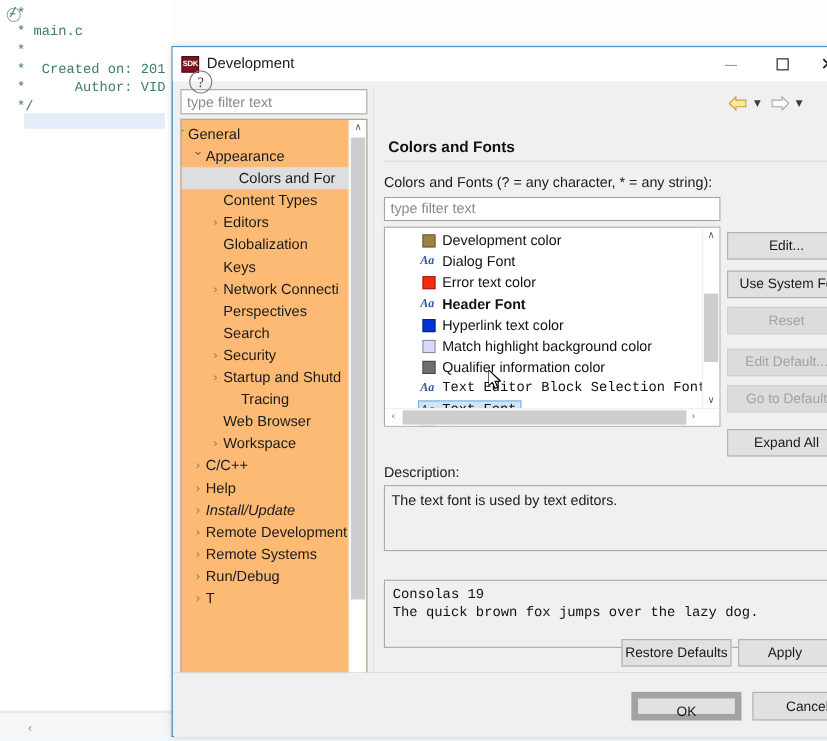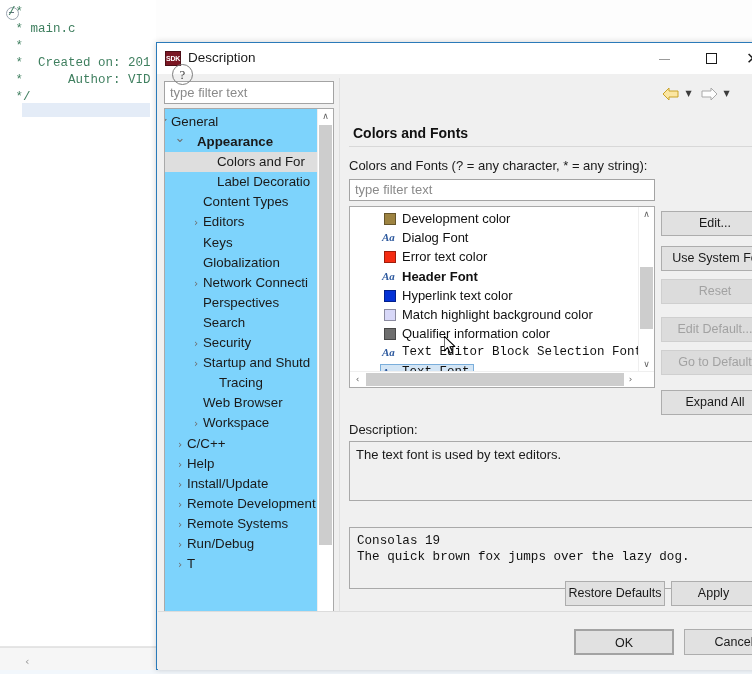--- a/index.html
+++ b/index.html
@@ -115,21 +115,21 @@
     width: 170px; height: 23px;
     background: #ffffff;
     border: 1px solid #a3a3a3;
     box-sizing: border-box;
     font-size: 13px; color: #8a8a8a;
     padding: 3px 0 0 5px;
   }
   .treepanel {
     position: absolute; left: 7px; top: 65px;
     width: 170px; height: 541px;
-    background: #7dd3fc;
+    background: #fdba74;
     border: 1px solid #a9a9a9;
     box-sizing: border-box;
     overflow: hidden;
   }
   .tree-items {
     position: absolute; left: 0; top: 3px; width: 154px;
   }
   .tree-row {
     position: relative; height: 20.1px; line-height: 20.1px;
     font-size: 13.3px; color: #1a1a1a;
@@ -322,21 +322,21 @@
   }
   .help-icon {
     position: absolute; left: 15px; top: 21px;
     width: 21px; height: 21px; border-radius: 50%;
     border: 1px solid #7d7d7d; box-sizing: border-box;
     font-size: 13px; color: #3c3c3c; text-align: center; line-height: 19px;
     font-family: "Liberation Serif", serif;
   }
   .btn-ok {
     left: 417px; top: 586px; width: 100px; height: 26px; line-height: 24px;
-    border: 2px solid #a3a3a3; background: #e1e1e1;
+    border: 6px solid #a3a3a3; background: #e1e1e1;
   }
   .btn-cancel {
     left: 527px; top: 586px; width: 100px; height: 26px; line-height: 24px;
   }
 
   
   .cursor { position: absolute; left: 444px; top: 336px; width: 14px; height: 20px; }
 </style>
 </head>
 <body>
@@ -356,21 +356,21 @@
     <div class="editor-hsep"></div>
     <div class="editor-bottombar"></div>
     <div class="editor-bottombar-chev">‹</div>
     <div class="editor-bottom-strip"></div>
   </div>
 
   <div class="dialog">
 
     <div class="titlebar">
       <div class="titlebar-icon">SDK</div>
-      <div class="titlebar-text">Description</div>
+      <div class="titlebar-text">Development</div>
       <div class="win-btn win-min">
           <span class="g"></span>
         </div>
       <div class="win-btn win-max">
           <span class="g"></span>
         </div>
       <div class="win-btn win-close">
           <span class="g">✕</span>
         </div>
     </div>
@@ -378,40 +378,37 @@
     <div class="filterbox">type filter text</div>
 
     <div class="treepanel">
       <div class="tree-items" id="tree-items">
           <div class="tree-row">
             <span class="tree-arrow" style="left: -8px; font-size: 13px; top: -4px;">⌄</span>
             <span class="tree-label" style="left: 6px;">General</span>
           </div>
           <div class="tree-row">
             <span class="tree-arrow" style="left: 8px; font-size: 13px; top: -4px;">⌄</span>
-            <span class="tree-label" style="left: 32px; font-weight: bold;">Appearance</span>
+            <span class="tree-label" style="left: 22px;">Appearance</span>
           </div>
           <div class="tree-row sel">
             <span class="tree-label" style="left: 52px;">Colors and For</span>
           </div>
           <div class="tree-row">
-            <span class="tree-label" style="left: 52px;">Label Decoratio</span>
-          </div>
-          <div class="tree-row">
             <span class="tree-label" style="left: 38px;">Content Types</span>
           </div>
           <div class="tree-row">
             <span class="tree-arrow" style="left: 24px;">›</span>
             <span class="tree-label" style="left: 38px;">Editors</span>
           </div>
           <div class="tree-row">
+            <span class="tree-label" style="left: 38px;">Globalization</span>
+          </div>
+          <div class="tree-row">
             <span class="tree-label" style="left: 38px;">Keys</span>
-          </div>
-          <div class="tree-row">
-            <span class="tree-label" style="left: 38px;">Globalization</span>
           </div>
           <div class="tree-row">
             <span class="tree-arrow" style="left: 24px;">›</span>
             <span class="tree-label" style="left: 38px;">Network Connecti</span>
           </div>
           <div class="tree-row">
             <span class="tree-label" style="left: 38px;">Perspectives</span>
           </div>
           <div class="tree-row">
             <span class="tree-label" style="left: 38px;">Search</span>
@@ -437,21 +434,21 @@
           <div class="tree-row">
             <span class="tree-arrow" style="left: 8px;">›</span>
             <span class="tree-label" style="left: 22px;">C/C++</span>
           </div>
           <div class="tree-row">
             <span class="tree-arrow" style="left: 8px;">›</span>
             <span class="tree-label" style="left: 22px;">Help</span>
           </div>
           <div class="tree-row">
             <span class="tree-arrow" style="left: 8px;">›</span>
-            <span class="tree-label" style="left: 22px;">Install/Update</span>
+            <span class="tree-label" style="left: 22px; font-style: italic;">Install/Update</span>
           </div>
           <div class="tree-row">
             <span class="tree-arrow" style="left: 8px;">›</span>
             <span class="tree-label" style="left: 22px;">Remote Development</span>
           </div>
           <div class="tree-row">
             <span class="tree-arrow" style="left: 8px;">›</span>
             <span class="tree-label" style="left: 22px;">Remote Systems</span>
           </div>
           <div class="tree-row">

